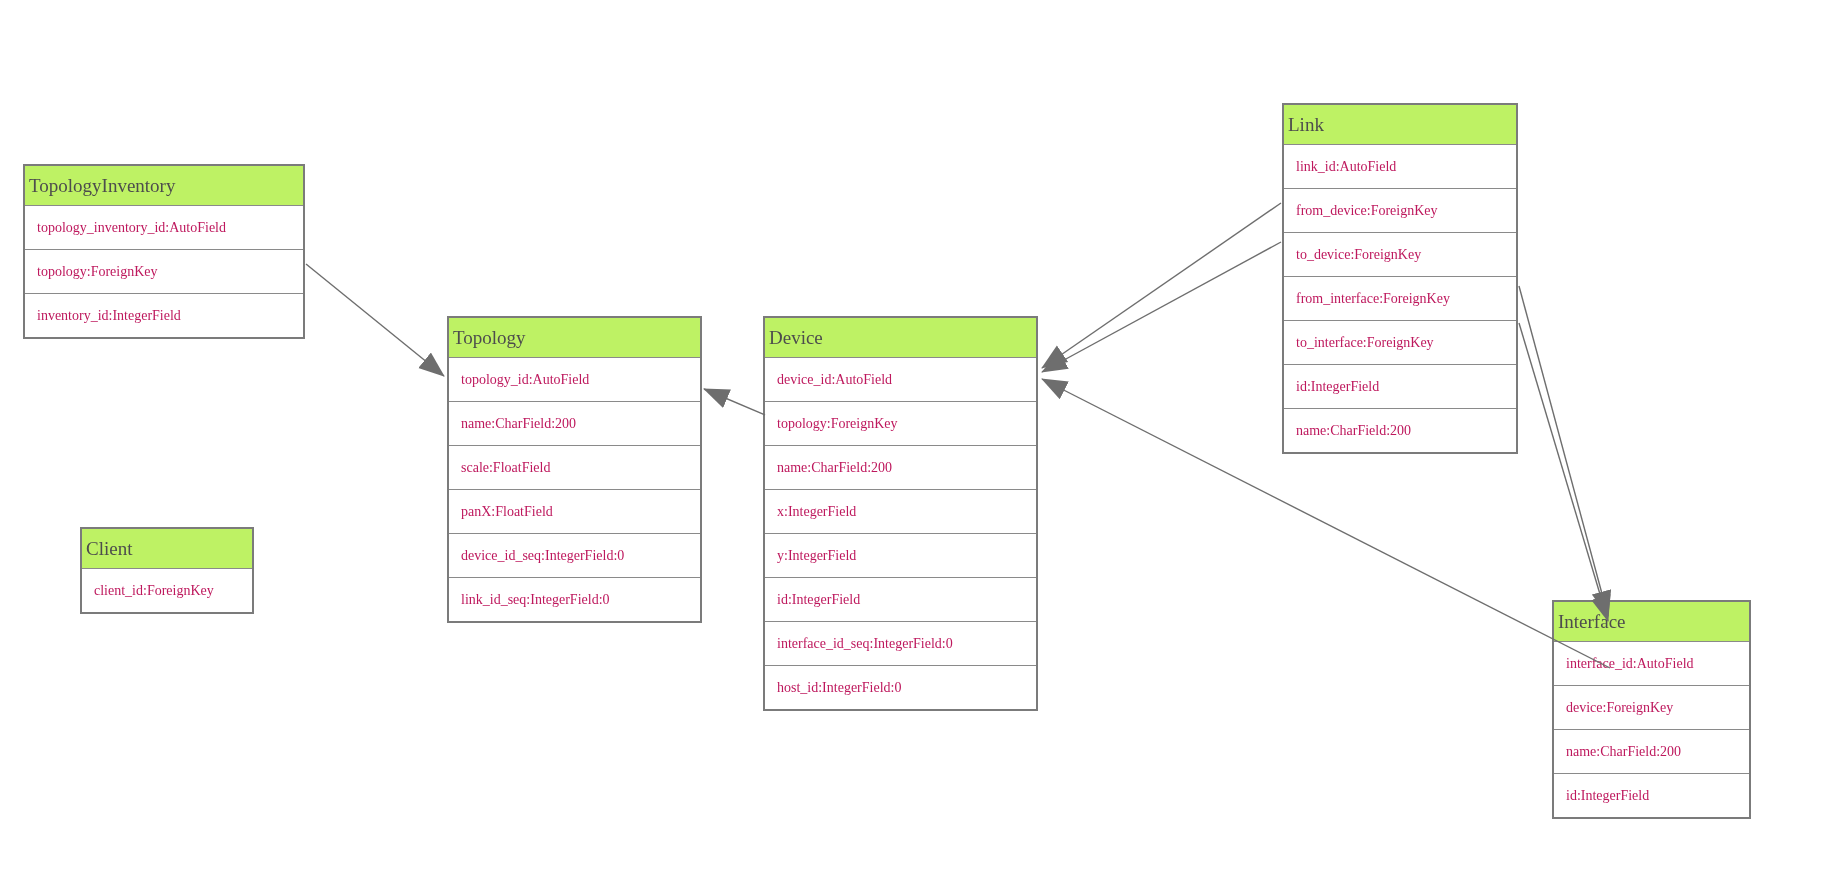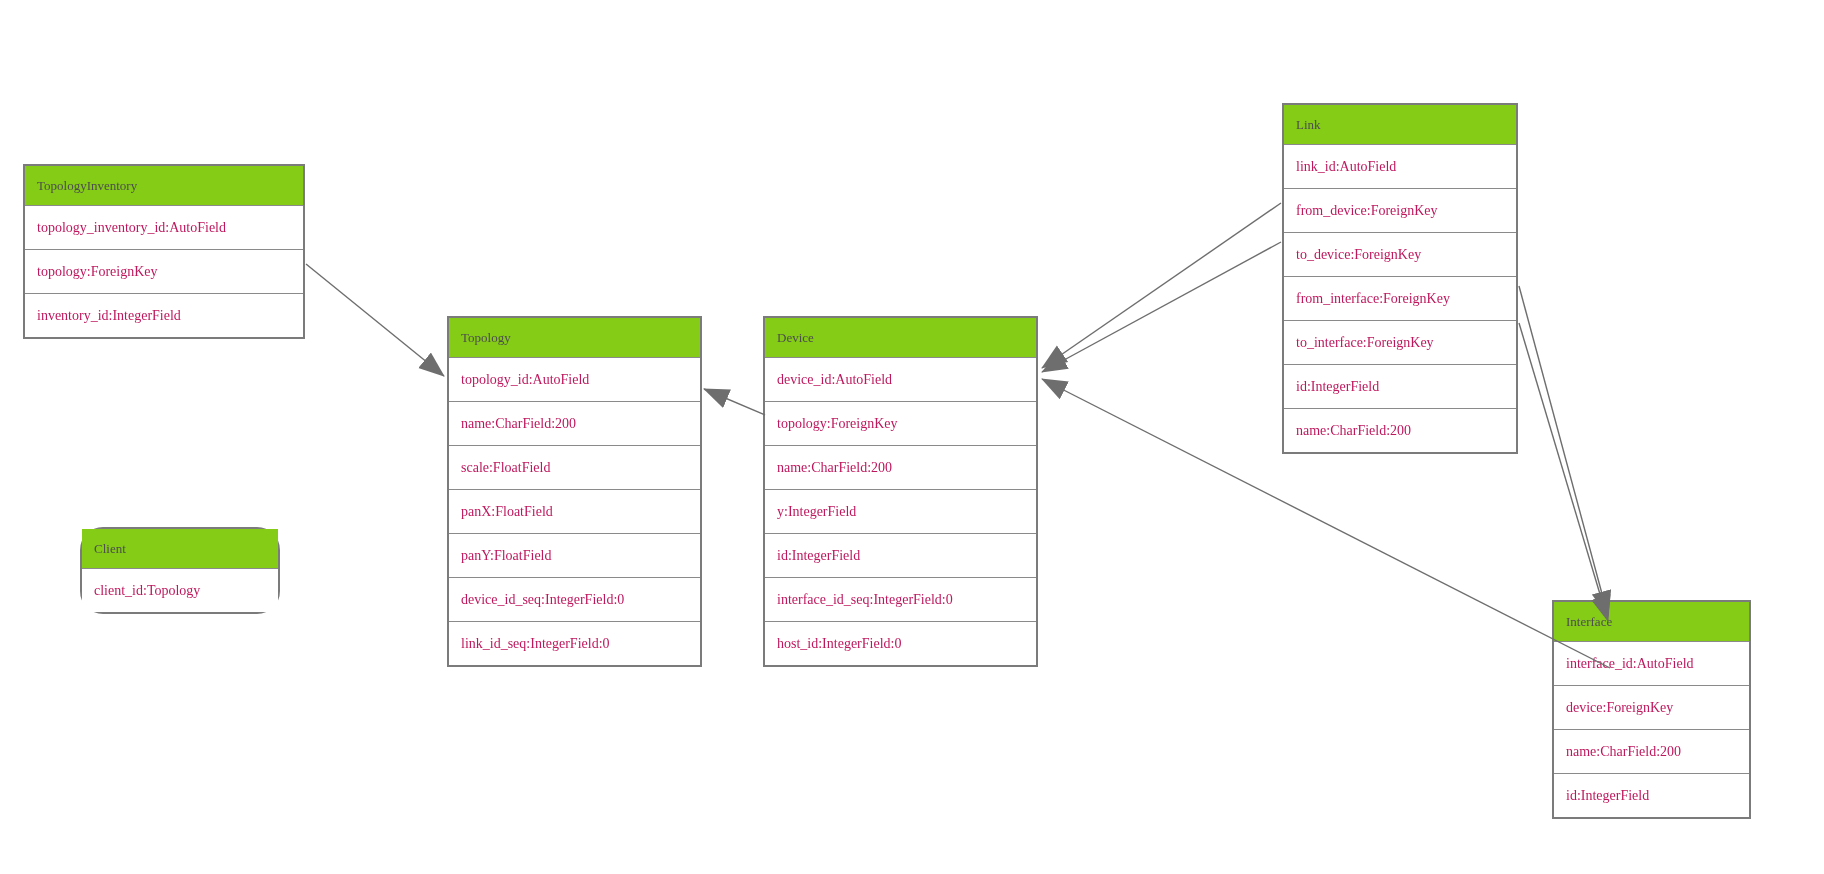--- a/index.html
+++ b/index.html
@@ -24,26 +24,26 @@
   }
   .etable {
     position: absolute;
     z-index: 1;
     background: #ffffff;
     border: 2px solid #7b7b7b;
     box-sizing: border-box;
   }
   .thead {
     height: 39px;
-    background: #84cc16;
+    background: #bef264;
     border-bottom: 1px solid #8a8a8a;
     display: flex;
     align-items: center;
-    padding: 0 12px;
-    font-size: 13px;
+    padding: 0 4px;
+    font-size: 19px;
     color: #4d4d4d;
     white-space: nowrap;
   }
   .frow {
     height: 39px;
     background: #ffffff;
     border-bottom: 1px solid #8a8a8a;
     display: flex;
     align-items: center;
     padding: 2px 12px;
@@ -81,35 +81,35 @@
     <div class="frow">topology:ForeignKey</div>
     <div class="frow">inventory_id:IntegerField</div>
   </div>
 
   <div class="etable" style="left:447px; top:316px; width:255px;">
     <div class="thead">Topology</div>
     <div class="frow">topology_id:AutoField</div>
     <div class="frow">name:CharField:200</div>
     <div class="frow">scale:FloatField</div>
     <div class="frow">panX:FloatField</div>
-    <div class="frow">panY:FloatField</div>
     <div class="frow">device_id_seq:IntegerField:0</div>
     <div class="frow">link_id_seq:IntegerField:0</div>
   </div>
 
-  <div class="etable" style="left:80px; top:527px; width:200px;border-radius:23px;">
+  <div class="etable" style="left:80px; top:527px; width:174px;">
     <div class="thead">Client</div>
-    <div class="frow">client_id:Topology</div>
+    <div class="frow">client_id:ForeignKey</div>
   </div>
 
   <div class="etable" style="left:763px; top:316px; width:275px;">
     <div class="thead">Device</div>
     <div class="frow">device_id:AutoField</div>
     <div class="frow">topology:ForeignKey</div>
     <div class="frow">name:CharField:200</div>
+    <div class="frow">x:IntegerField</div>
     <div class="frow">y:IntegerField</div>
     <div class="frow">id:IntegerField</div>
     <div class="frow">interface_id_seq:IntegerField:0</div>
     <div class="frow">host_id:IntegerField:0</div>
   </div>
 
   <div class="etable" style="left:1282px; top:103px; width:236px;">
     <div class="thead">Link</div>
     <div class="frow">link_id:AutoField</div>
     <div class="frow">from_device:ForeignKey</div>

